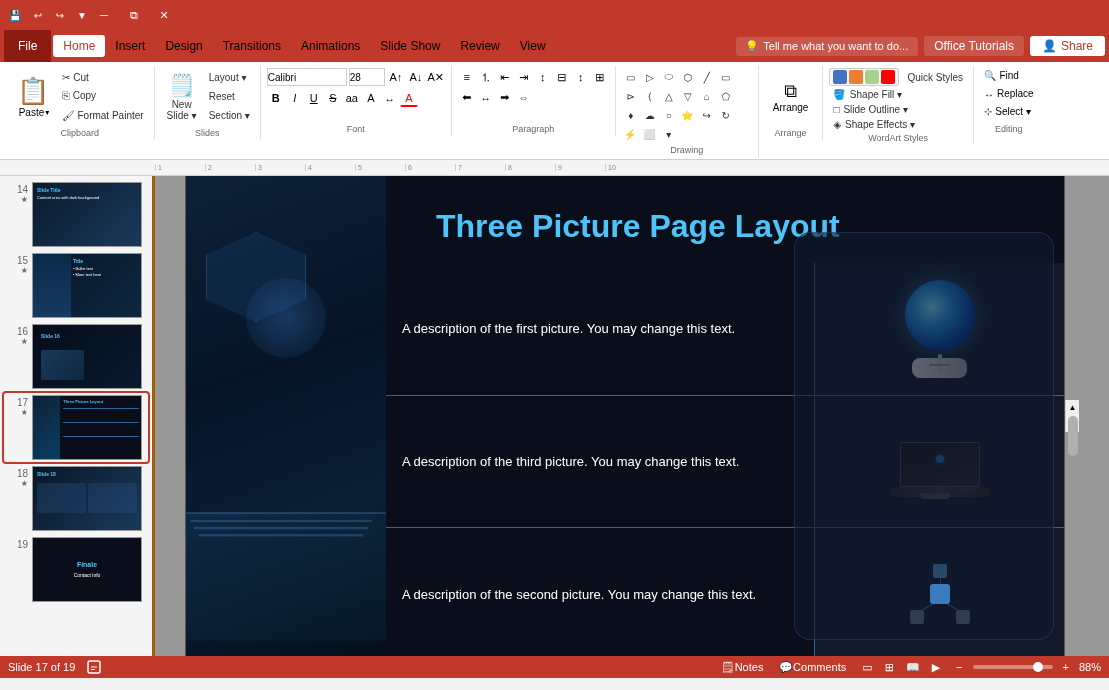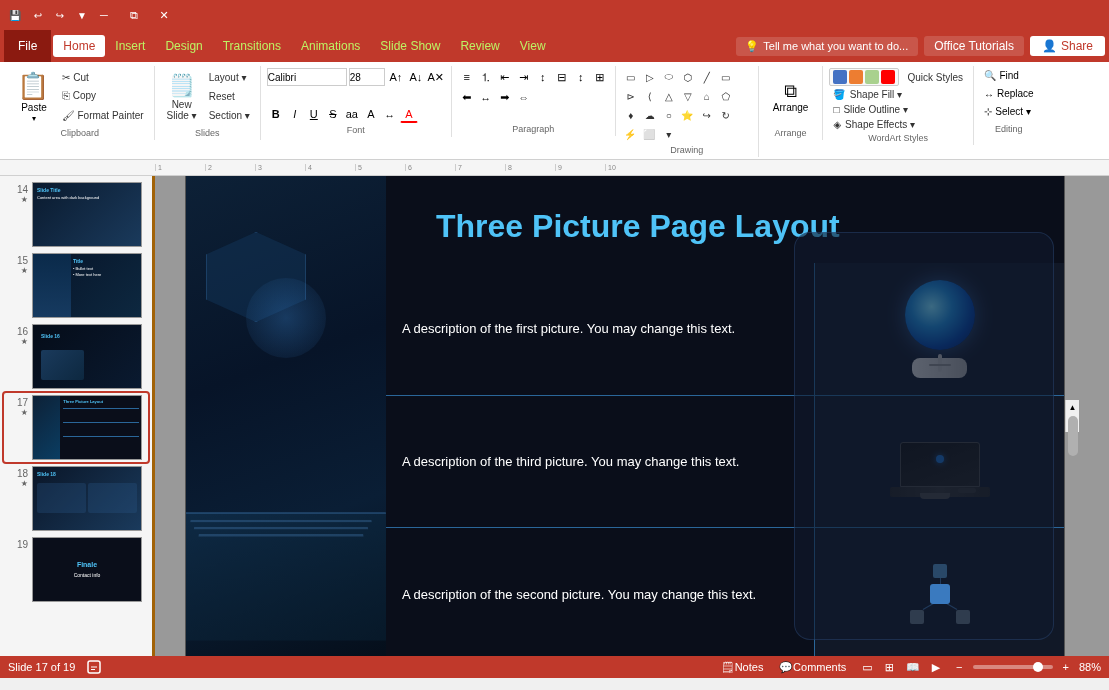--- a/index.html
+++ b/index.html
@@ -33,21 +33,21 @@
       color: white;
       padding: 4px 14px;
       font-size: 12px;
       cursor: pointer;
       height: 100%;
       display: flex;
       align-items: center;
       margin-right: 2px;
     }
     .menu-item {
-      color: #bef264;
+      color: #000000;
       padding: 4px 10px;
       font-size: 12px;
       cursor: pointer;
       border-radius: 3px;
     }
     .menu-item:hover, .menu-item.active { background: rgba(255,255,255,0.2); }
     .menu-item.active { background: white; color: #c0392b; font-weight: 500; }
     .menubar-right { margin-left: auto; display: flex; align-items: center; gap: 6px; }
     .office-tutorials { background: rgba(255,255,255,0.15); color: white; padding: 3px 10px; font-size: 12px; border-radius: 3px; cursor: pointer; }
     .share-btn { background: white; color: #c0392b; padding: 3px 12px; font-size: 12px; border-radius: 3px; cursor: pointer; display: flex; align-items: center; gap: 4px; }
@@ -333,21 +333,21 @@
     </div>
   </div>
 </div>
 
 <div class="ribbon">
 
   <div class="ribbon-group">
     <div class="ribbon-group-content">
       <div class="paste-btn">
         <div class="paste-icon">📋</div>
-        <div style="display:flex;align-items:center;gap:1px;flex-direction:column;">
+        <div style="display:flex;align-items:center;gap:1px;">
           <span class="paste-label">Paste</span>
           <span class="paste-arrow">▾</span>
         </div>
       </div>
       <div class="ribbon-col">
         <div class="ribbon-btn-small">✂ Cut</div>
         <div class="ribbon-btn-small">⎘ Copy</div>
         <div class="ribbon-btn-small">🖌 Format Painter</div>
       </div>
     </div>
@@ -365,21 +365,21 @@
         <div class="ribbon-btn-small">Reset</div>
         <div class="ribbon-btn-small section-lbl">
           <span>Section ▾</span>
         </div>
       </div>
     </div>
     <div class="ribbon-group-label">Slides</div>
   </div>
 
   <div class="ribbon-group">
-    <div class="ribbon-group-content" style="flex-direction:column;gap:18px;">
+    <div class="ribbon-group-content" style="flex-direction:column;gap:2px;">
       <div class="font-row">
         <input class="font-select" type="text" value="Calibri" style="">
         <input class="font-size-select" type="text" value="28" style="">
         <div class="fmt-btn">A↑</div>
         <div class="fmt-btn">A↓</div>
         <div class="fmt-btn">A✕</div>
       </div>
       <div class="font-format-row">
         <div class="fmt-btn" style="font-weight:bold;">B</div>
         <div class="fmt-btn" style="font-style:italic;">I</div>

